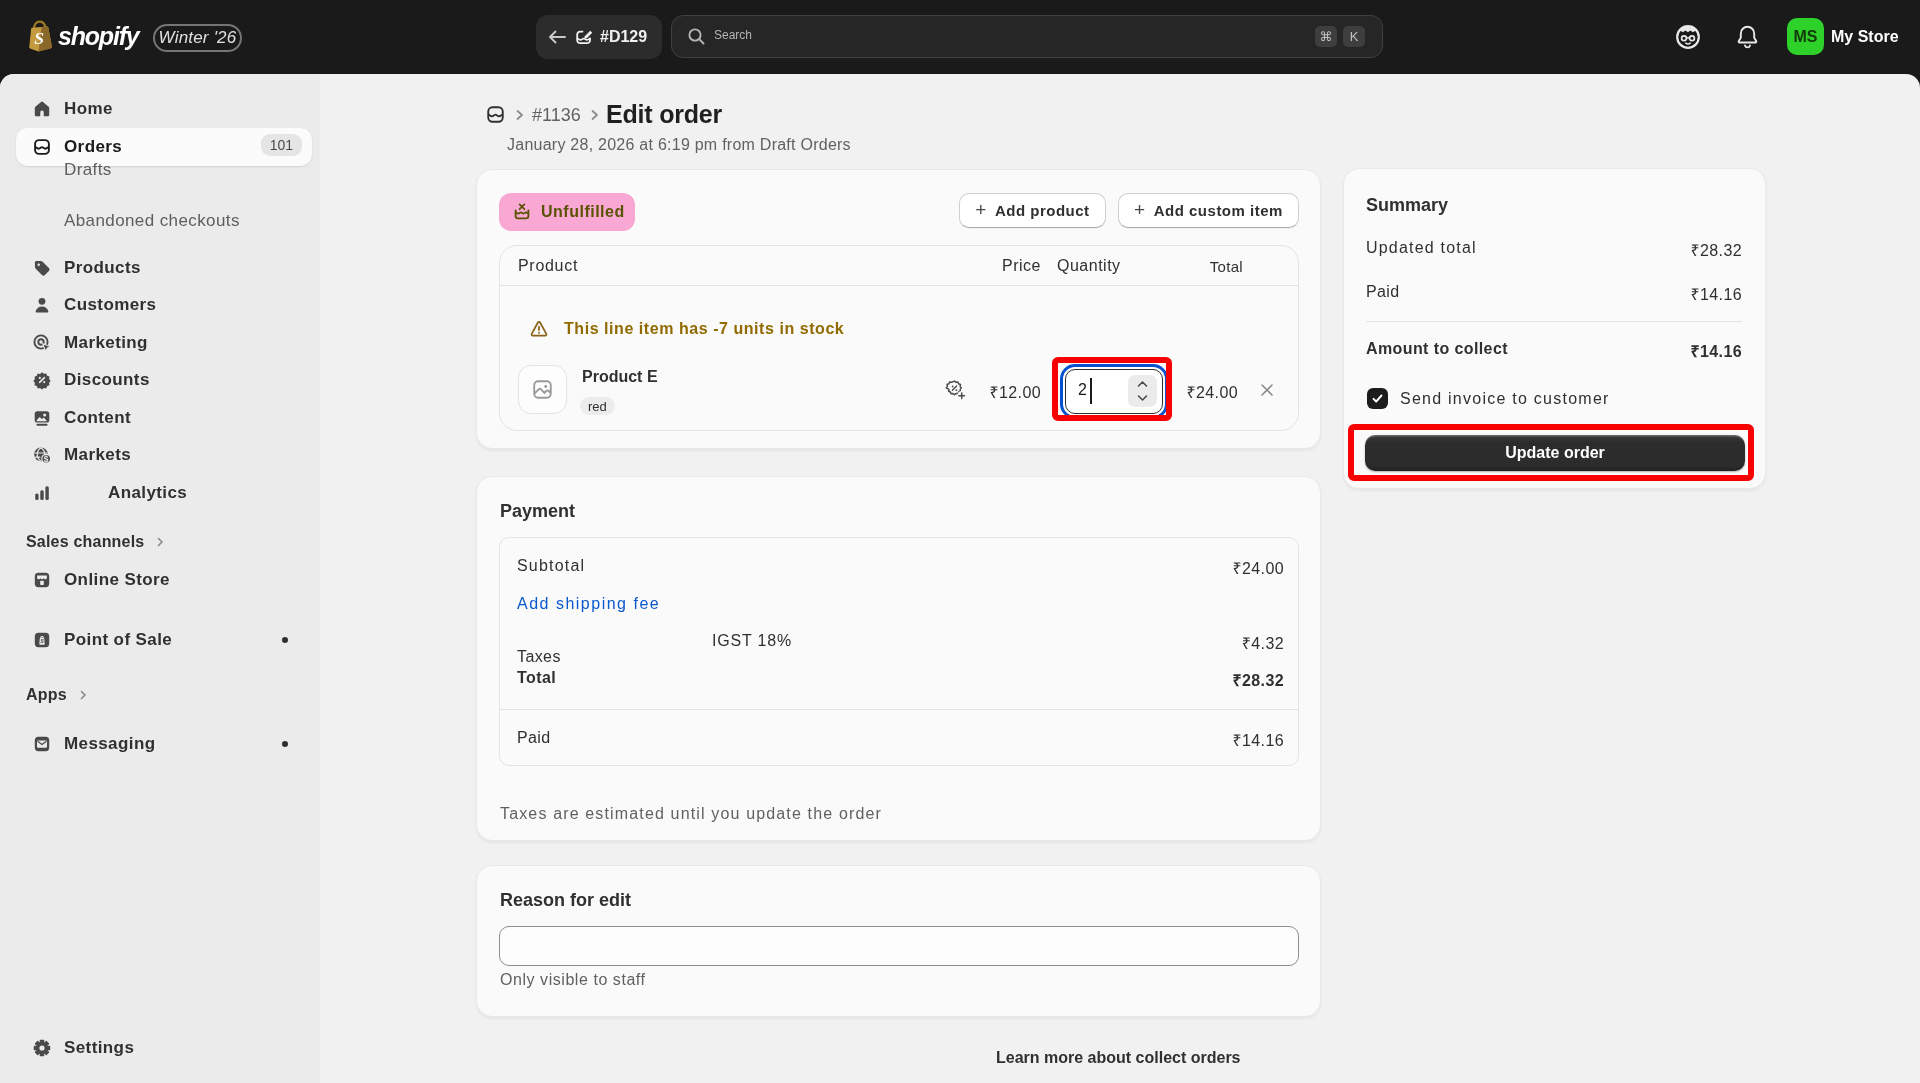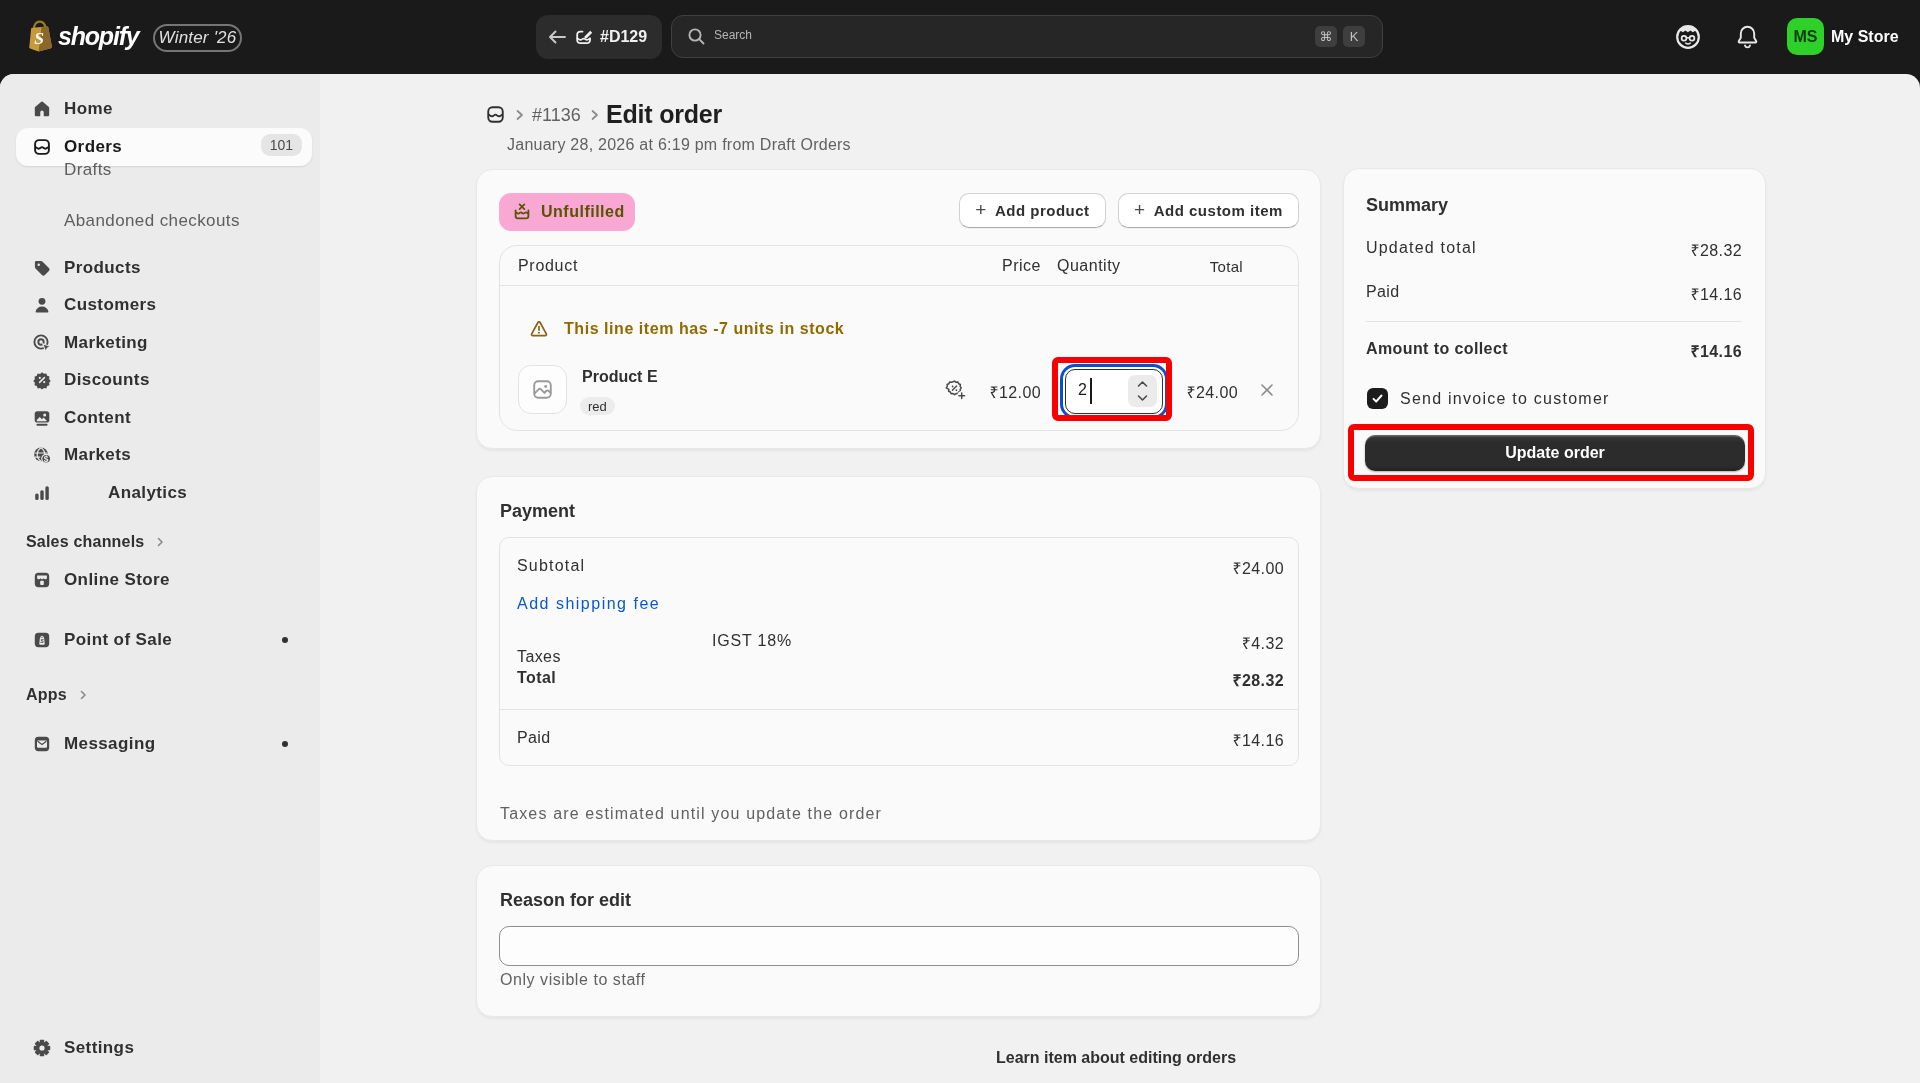--- a/index.html
+++ b/index.html
@@ -241,21 +241,21 @@
         </div>
         <div class="abs" style="left:23px;top:328px;font-size:16px;color:#616161;letter-spacing:1.15px;">Taxes are estimated until you update the order</div>
       </div>
 
       <div class="card" style="left:476px;top:791px;width:845px;height:152px;">
         <div class="abs" style="left:23px;top:24px;font-size:18px;font-weight:700;color:#303030;">Reason for edit</div>
         <div class="abs" style="left:22px;top:60px;width:800px;height:40px;background:#fdfdfd;border:1px solid #8a8f94;border-radius:10px;"></div>
         <div class="abs" style="left:23px;top:105px;font-size:16px;color:#616161;letter-spacing:.55px;">Only visible to staff</div>
       </div>
 
-      <div class="abs" style="left:996px;top:975px;font-size:16px;font-weight:700;color:#303030;">Learn item about editing orders</div>
+      <div class="abs" style="left:996px;top:975px;font-size:16px;font-weight:700;color:#303030;">Learn more about collect orders</div>
 
       <div class="card" style="left:1343px;top:94px;width:423px;height:321px;">
         <div class="abs" style="left:22px;top:26px;font-size:18px;font-weight:700;color:#303030;">Summary</div>
         <div class="abs t16" style="left:22px;top:70px;letter-spacing:1.2px;">Updated total</div>
         <div class="abs t16 right" style="left:198px;top:70px;width:200px;">₹28.32</div>
         <div class="abs t16" style="left:22px;top:114px;">Paid</div>
         <div class="abs t16 right" style="left:198px;top:114px;width:200px;">₹14.16</div>
         <div class="abs" style="left:22px;top:152px;width:376px;height:1px;background:#e3e3e3;"></div>
         <div class="abs b16" style="left:22px;top:171px;letter-spacing:.4px;">Amount to collect</div>
         <div class="abs b16 right" style="left:198px;top:171px;width:200px;">₹14.16</div>

